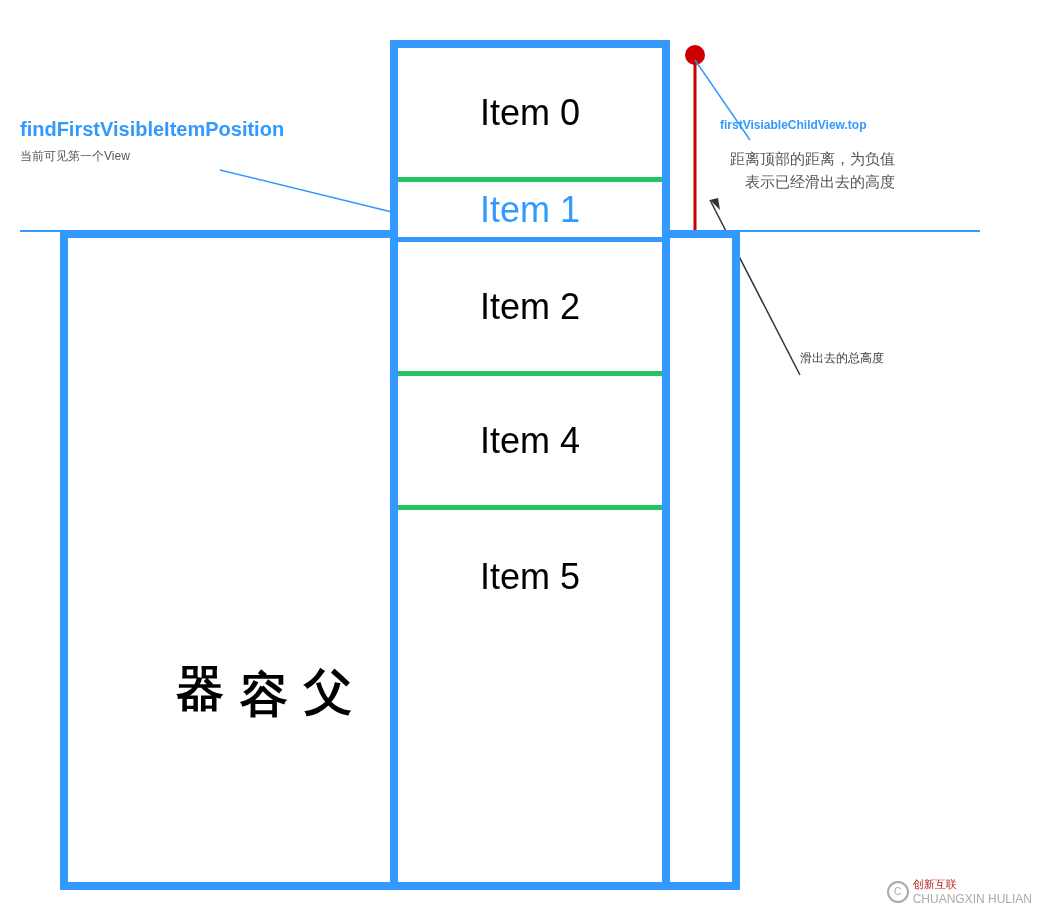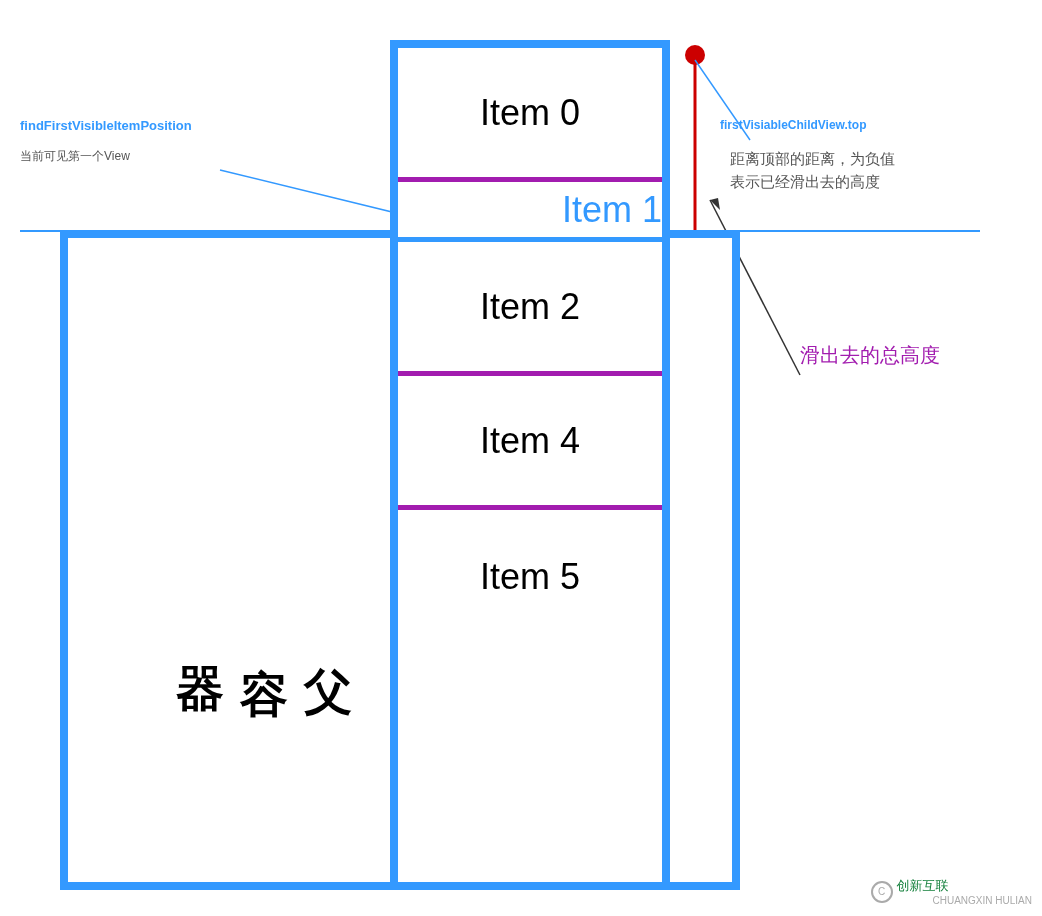--- a/index.html
+++ b/index.html
@@ -31,41 +31,41 @@
       width: 280px;
       height: 850px;
       border: 8px solid #3399ff;
       background: #ffffff;
     }
 
     
     .list-item {
       width: 100%;
       height: 134px;
-      border-bottom: 5px solid #a21caf;
+      border-bottom: 5px solid #22c55e;
       display: flex;
       align-items: center;
       justify-content: center;
       font-size: 36px;
       font-weight: normal;
       color: #000;
     }
     .list-item:last-child {
       border-bottom: none;
       text-align: center;
     }
 
     
     .item-1-partial {
       width: 100%;
       height: 60px;
       border-bottom: 5px solid #3399ff;
       display: flex;
       align-items: center;
-      justify-content: flex-end;
+      justify-content: center;
       font-size: 36px;
       color: #3399ff;
       font-weight: normal;
     }
 
     
     .parent-label {
       position: absolute;
       left: 100px;
       top: 390px;
@@ -75,21 +75,21 @@
       writing-mode: vertical-rl;
       text-orientation: upright;
       letter-spacing: 10px;
     }
 
     
     .label-findFirst {
       position: absolute;
       left: 20px;
       top: 118px;
-      font-size: 13px;
+      font-size: 20px;
       color: #3399ff;
       font-weight: bold;
     }
 
     
     .label-current-first {
       position: absolute;
       left: 20px;
       top: 148px;
       font-size: 12px;
@@ -106,31 +106,31 @@
       font-weight: bold;
     }
 
     
     .label-distance {
       position: absolute;
       left: 730px;
       top: 148px;
       font-size: 15px;
       color: #555;
-      text-align: left;
+      text-align: right;
       line-height: 1.5;
     }
 
     
     .label-total-height {
       position: absolute;
       left: 800px;
-      top: 342px;
-      font-size: 20px;
-      color: #a21caf;
+      top: 350px;
+      font-size: 12px;
+      color: #404040;
     }
 
     
     .h-line-top {
       position: absolute;
       left: 20px;
       top: 230px;
       width: 960px;
       height: 2px;
       background: #3399ff;
@@ -242,16 +242,16 @@
   <div>表示已经滑出去的高度</div>
 </div>
 
 <div class="label-total-height">
   <span>滑出去的总高度</span>
 </div>
 
 <div class="logo">
   <div class="logo-icon">C</div>
   <div>
-    <div style="font-size:13px;color:#15803d;">创新互联</div>
-    <div style="font-size:10px;color:#aaa;margin-left:36px;">CHUANGXIN HULIAN</div>
+    <div style="font-size:11px;color:#b91c1c;">创新互联</div>
+    <div style="font-size:12px;color:#aaa;">CHUANGXIN HULIAN</div>
   </div>
 </div>
 
 </body></html>

